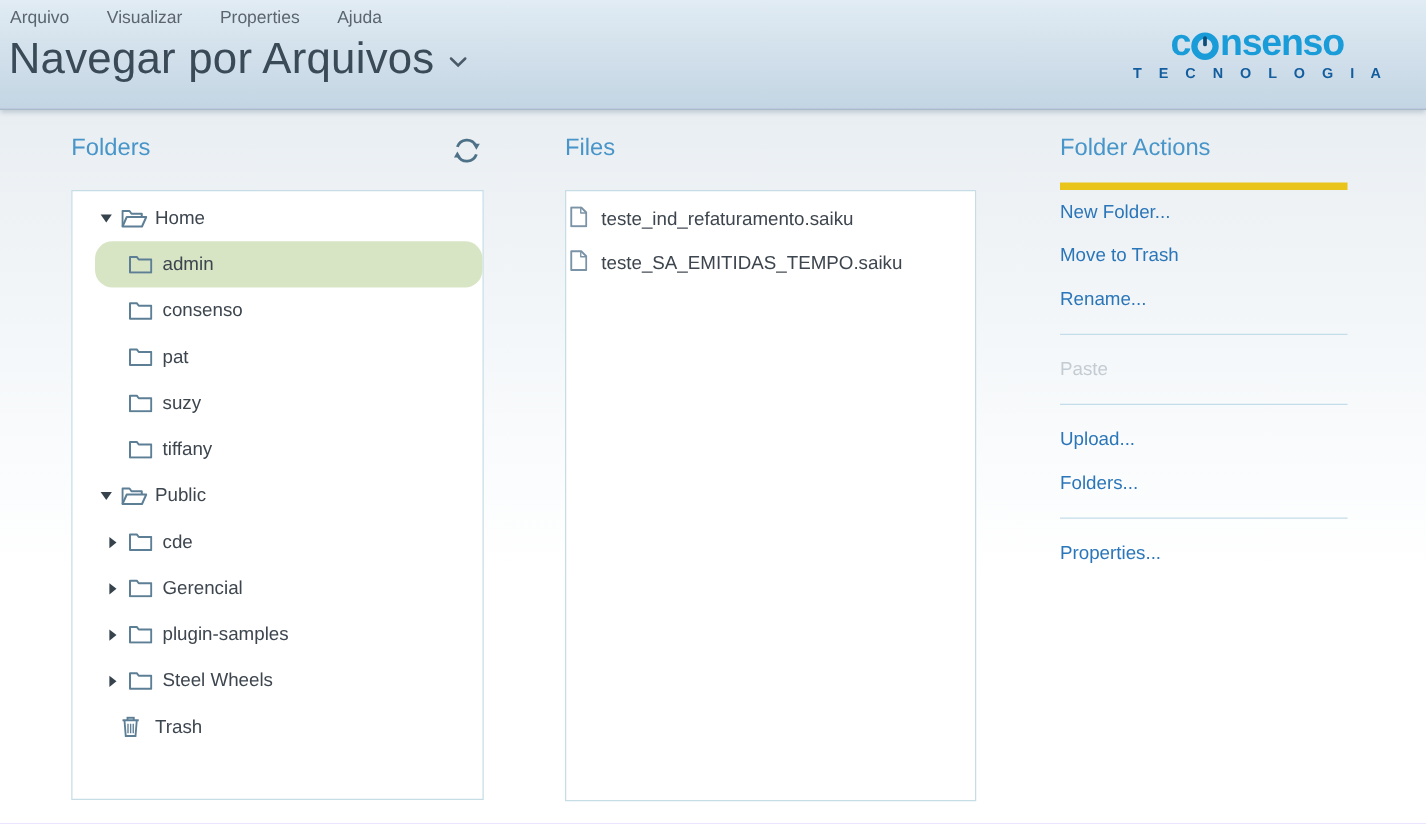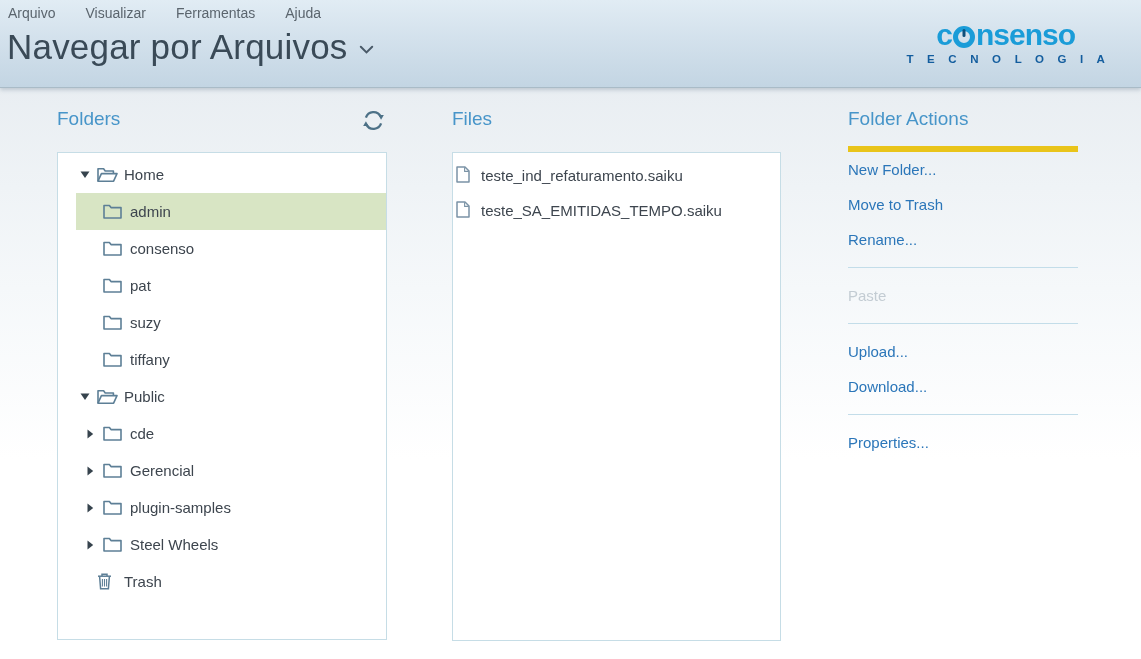--- a/index.html
+++ b/index.html
@@ -36,21 +36,21 @@
   .refresh-btn { position:absolute; left:362px; top:21px; width:24px; height:24px; cursor:pointer; }
   .files-title { position:absolute; left:452px; top:20px; }
 
   .panel { position:absolute; top:64px; background:#fff; border:1px solid #c6dde6; }
   .folders-panel { left:57px; width:330px; height:488px; padding-top:3px; }
   .files-panel { left:452px; width:329px; height:489px; padding-top:5px; }
 
   
   .tree-row { height:37px; display:flex; align-items:center; font-size:15px; color:#3d454e; cursor:pointer; }
   .lvl0 { padding-left:22px; }
-  .lvl1 { padding-left:28px; }
+  .lvl1 { padding-left:28px;border-radius:14px; }
   .tree-row.selected { background:#d8e5c4; margin-left:18px; padding-left:10px; }
   .twisty { width:17px; display:inline-flex; align-items:center; flex:none; }
   .ticon { width:27px; display:inline-flex; align-items:center; flex:none; }
   .tlabel { white-space:nowrap; }
 
   
   .file-row { height:35px; display:flex; align-items:center; gap:11px; padding-left:3px;
               font-size:15px; color:#3d454e; cursor:pointer; }
 
   
@@ -63,21 +63,21 @@
 </style>
 </head>
 <body>
 
 <div class="page">
 
   <div class="header">
     <div class="menubar">
       <div class="menu-item">Arquivo</div>
       <div class="menu-item">Visualizar</div>
-      <div class="menu-item">Ferramentas</div>
+      <div class="menu-item">Properties</div>
       <div class="menu-item">Ajuda</div>
     </div>
     <div class="title-row">
       <span class="page-title">Navegar por Arquivos</span>
       <span class="title-caret">
         <svg width="15" height="10" viewBox="0 0 15 10" fill="none" stroke="#4a5a68" stroke-width="2" stroke-linecap="round">
             <path d="M1.8 1.8 L7.5 7.4 L13.2 1.8"></path>
           </svg>
       </span>
     </div>
@@ -281,20 +281,20 @@
       <div class="sec-title">Folder Actions</div>
       <div class="accent-bar"></div>
       <div class="action-list">
         <div class="action-item">New Folder...</div>
         <div class="action-item">Move to Trash</div>
         <div class="action-item">Rename...</div>
         <div class="action-divider"></div>
         <div class="action-item disabled">Paste</div>
         <div class="action-divider"></div>
         <div class="action-item">Upload...</div>
-        <div class="action-item">Download...</div>
+        <div class="action-item">Folders...</div>
         <div class="action-divider"></div>
         <div class="action-item">Properties...</div>
       </div>
     </div>
 
   </div>
 </div>
 
 </body></html>

